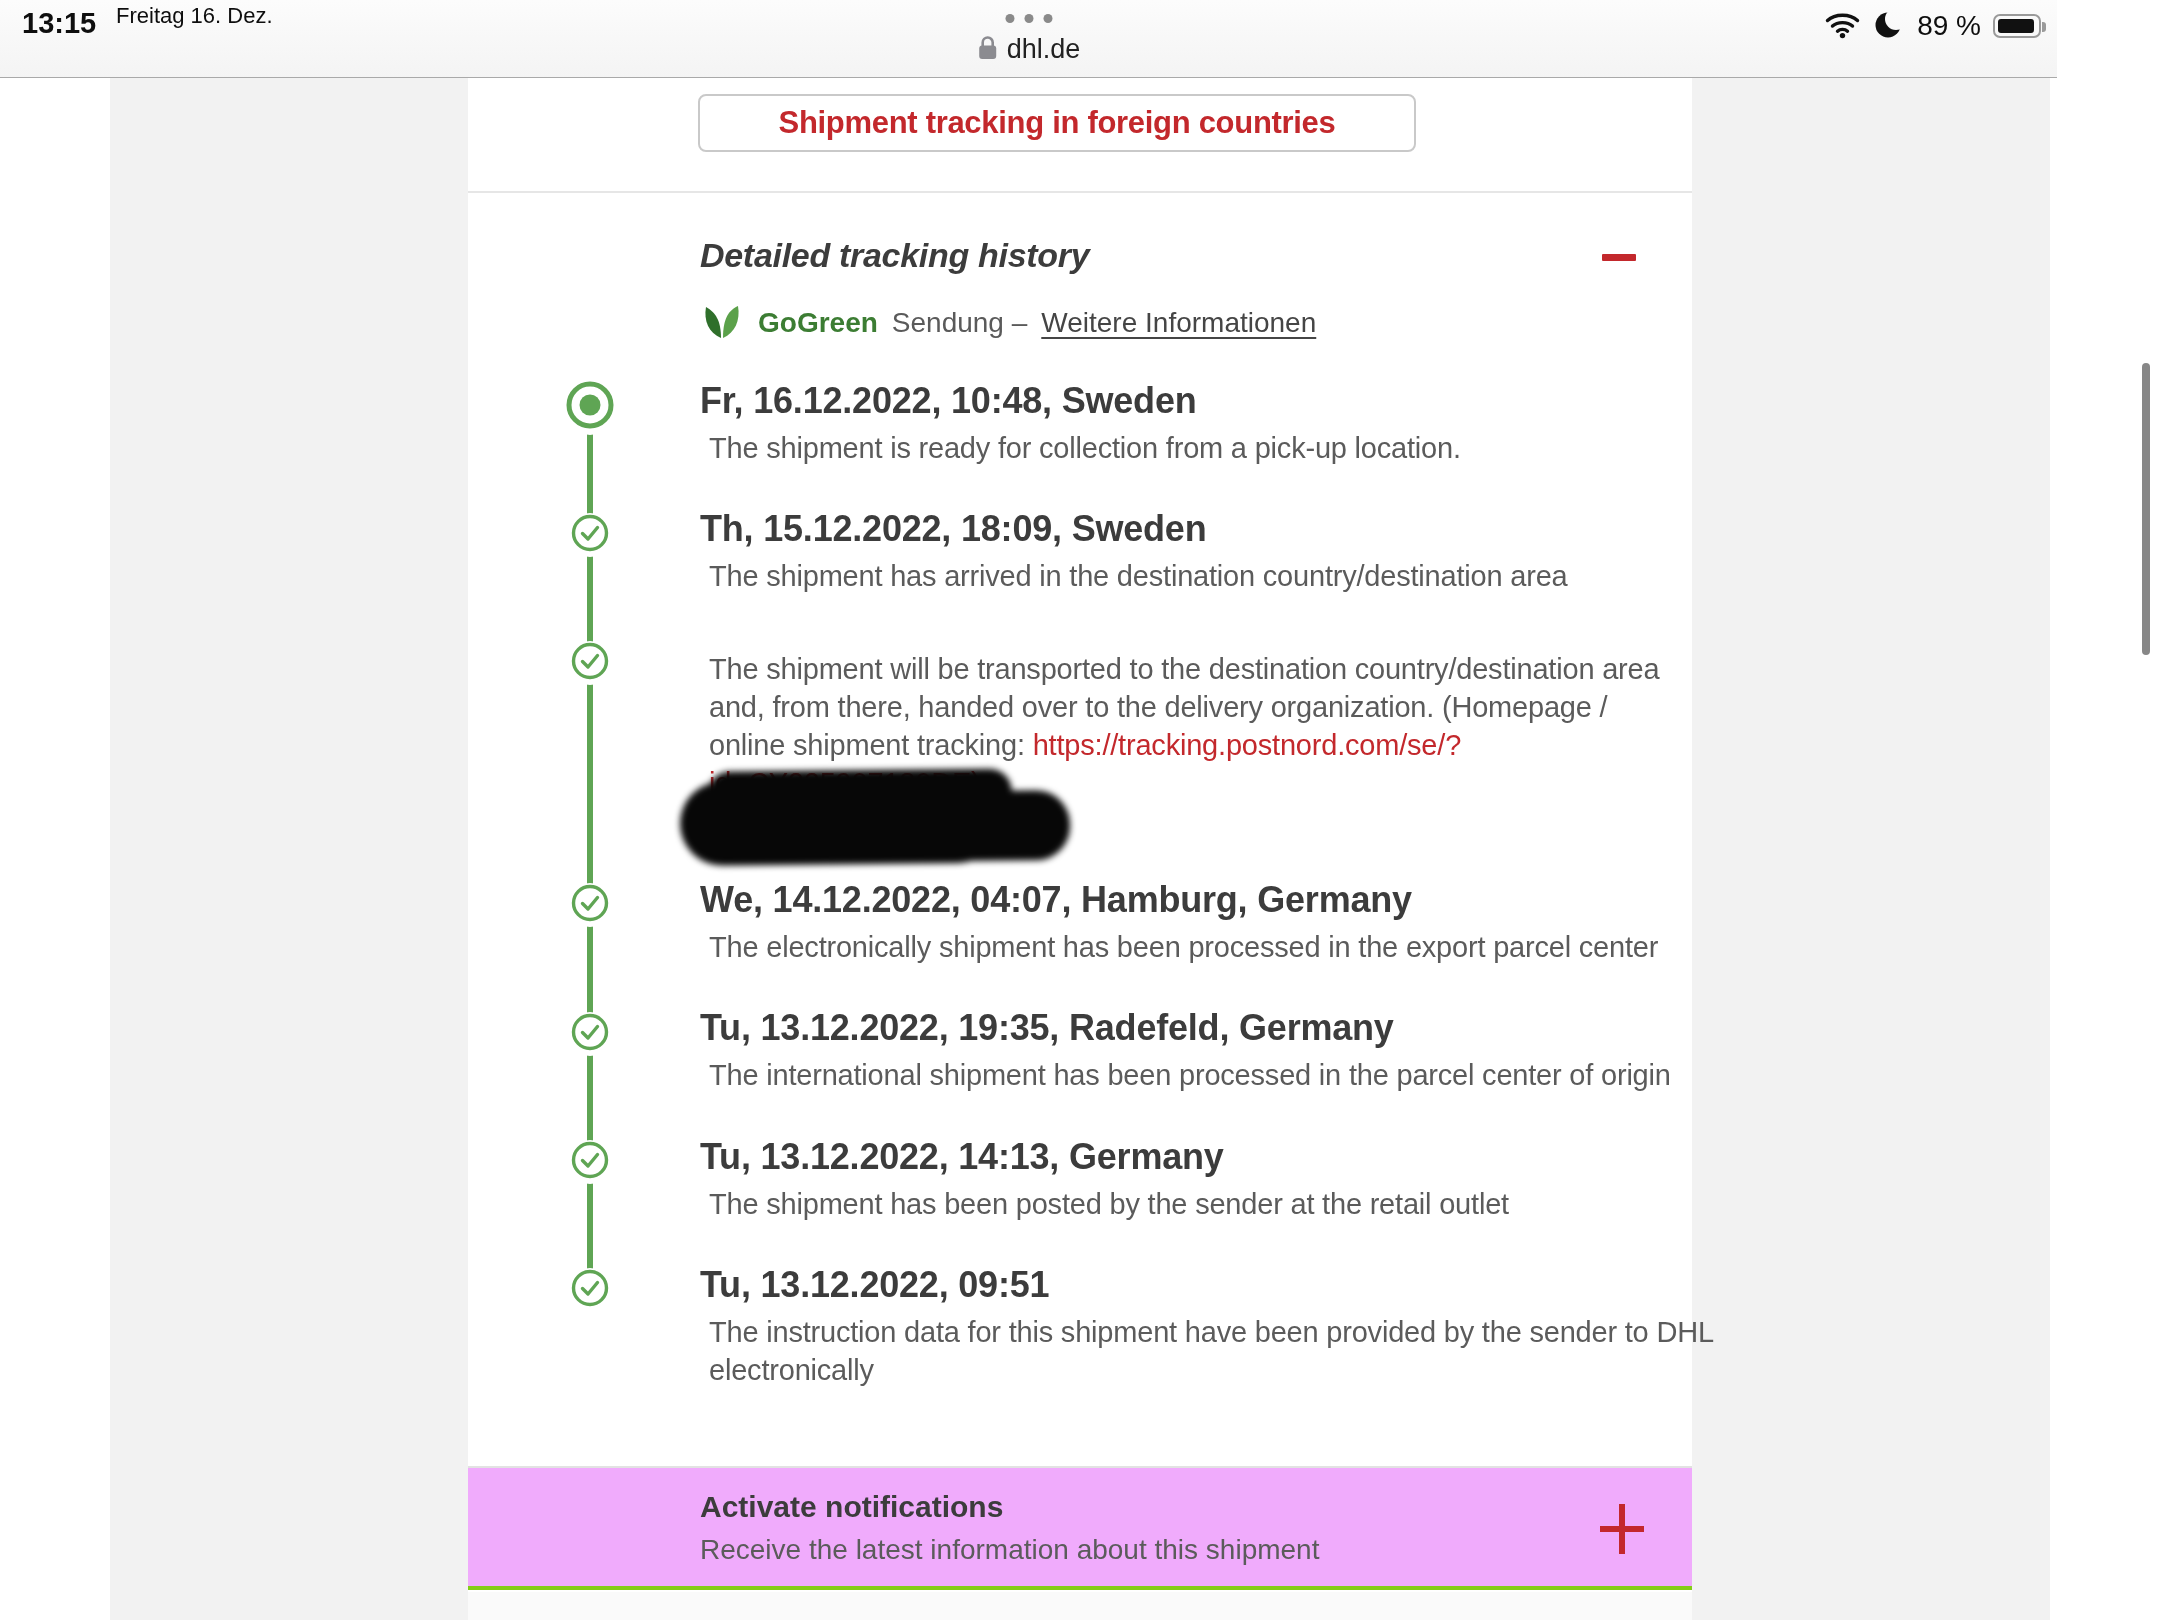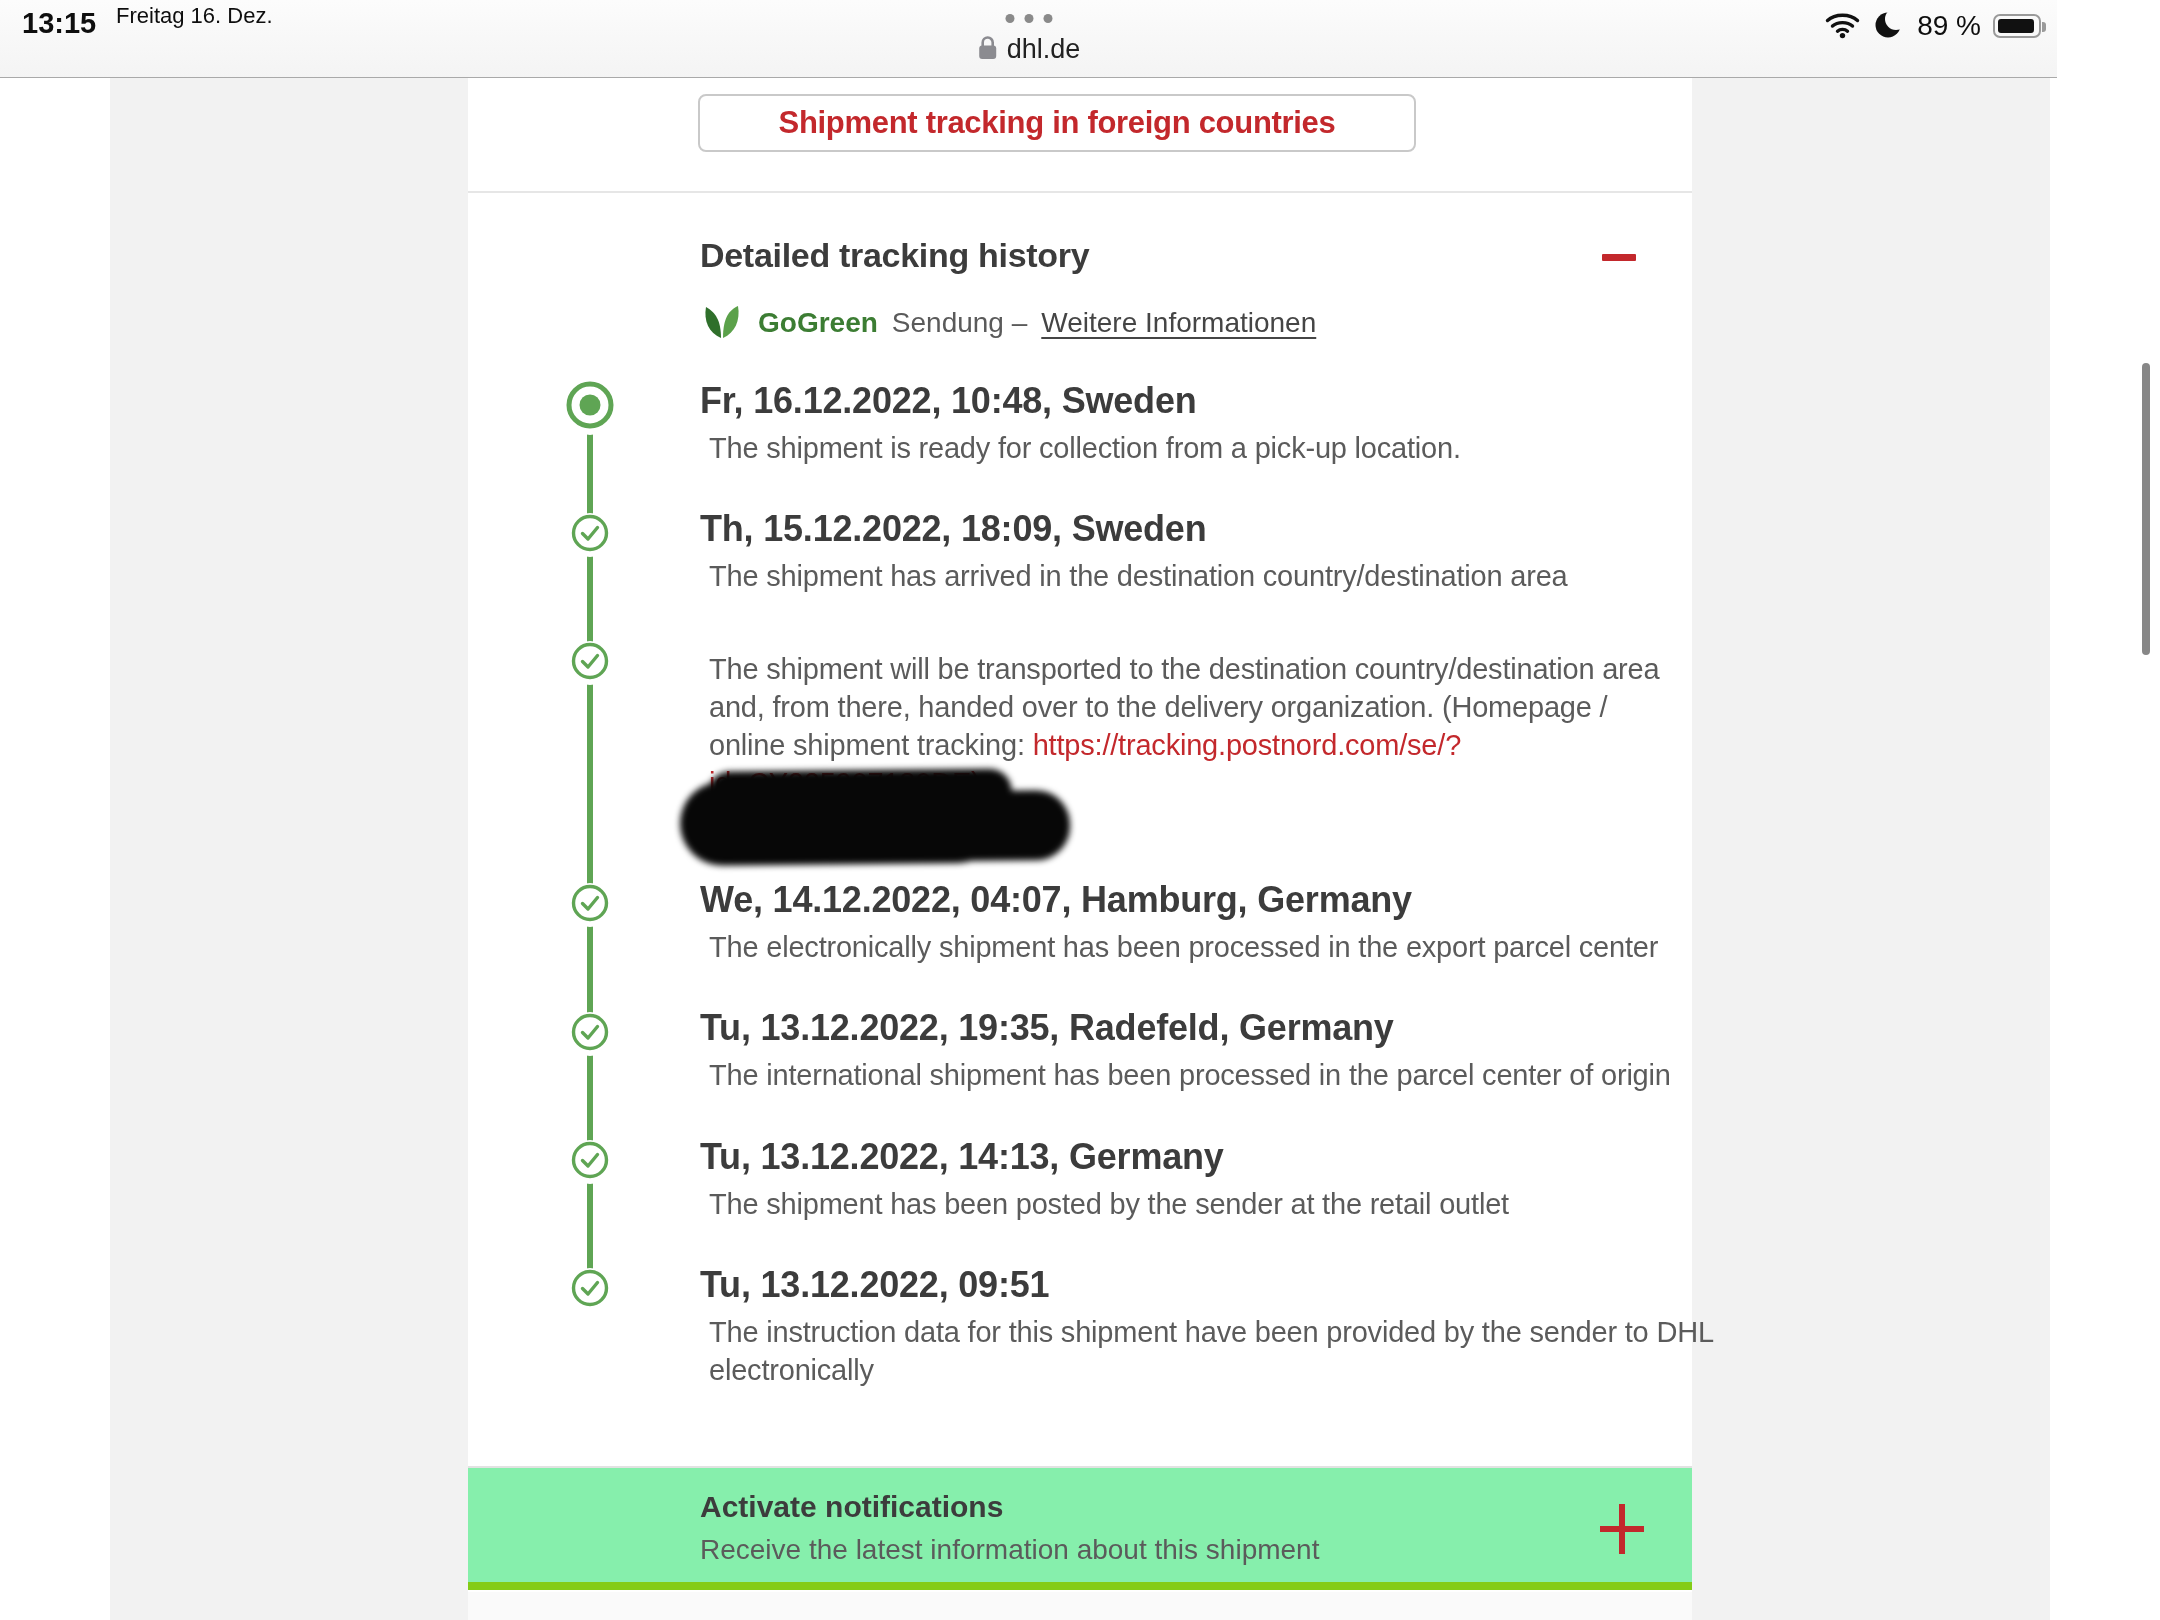--- a/index.html
+++ b/index.html
@@ -29,21 +29,21 @@
 
   
   .section-a { position:absolute; left:0; top:0; width:1224px; height:115px; background:#fff;
                border-bottom:2px solid #e6e6e6; }
   .foreign-btn { position:absolute; left:230px; top:16px; width:718px; height:58px; background:#fff;
                  border:2px solid #c9c9c9; border-radius:8px; display:flex; align-items:center; justify-content:center;
                  font-size:31px; font-weight:700; color:var(--dhl_red); letter-spacing:-0.3px; cursor:pointer; }
 
   
   .history-title { position:absolute; left:232px; top:158px; font-size:34px; font-weight:700;
-                   color:var(--title_text); letter-spacing:-0.3px; }
+                   color:var(--title_text); letter-spacing:-0.3px;font-style:italic; }
   .collapse-btn { position:absolute; right:50px; top:166px; width:46px; height:28px; cursor:pointer; }
   .collapse-btn .bar { position:absolute; left:6px; top:10px; width:34px; height:7px; background:var(--dhl_red); border-radius:1px; }
 
   .gogreen-row { position:absolute; left:232px; top:222px; display:flex; align-items:center; gap:14px; }
   .gogreen-brand { font-size:28px; font-weight:700; color:var(--gogreen_green); }
   .gogreen-label { font-size:28px; color:#5a5a5a; }
   .gogreen-link { font-size:28px; color:#454545; text-decoration:underline; text-decoration-thickness:2px;
                   text-underline-offset:5px; cursor:pointer; }
 
   .timeline-line { position:absolute; left:119px; top:327px; width:6px; height:883px; background:var(--green); }
@@ -60,22 +60,22 @@
   .link-red { color:var(--dhl_red); text-decoration:none; cursor:pointer; }
 
   .redaction { position:absolute; left:212px; top:692px; width:392px; height:100px;
                filter:blur(3px); transform:rotate(-0.6deg); z-index:3; }
   .redaction i { position:absolute; background:#070707; display:block; }
   .blob-a { left:0;   top:10px; width:320px; height:84px; border-radius:42px; }
   .blob-b { left:238px;top:22px; width:152px; height:70px; border-radius:34px; }
   .blob-c { left:28px; top:0;   width:304px; height:44px; border-radius:22px; }
 
   
-  .section-c { position:absolute; left:0; top:1388px; width:1224px; height:124px; background:#86efac;
-               border-top:2px solid #e2e2e2; border-bottom:8px solid #84cc16; }
+  .section-c { position:absolute; left:0; top:1388px; width:1224px; height:124px; background:#f0abfc;
+               border-top:2px solid #e2e2e2; border-bottom:4px solid #84cc16; }
   .notif-title { position:absolute; left:232px; top:22px; font-size:30px; font-weight:700; color:var(--title_text); }
   .notif-sub { position:absolute; left:232px; top:66px; font-size:28px; color:var(--body_text); }
   .plus-btn { position:absolute; right:46px; top:36px; width:48px; height:50px; cursor:pointer; }
   .plus-btn .h { position:absolute; left:2px; top:22px; width:44px; height:6px; background:var(--dhl_red); }
   .plus-btn .v { position:absolute; left:21px; top:0; width:6px; height:50px; background:var(--dhl_red); }
   .section-d { position:absolute; left:0; top:1514px; width:1224px; height:28px; background:#fafafa; }
 
   
   .scrollbar { position:absolute; left:2142px; top:363px; width:8px; height:292px;
                background:#878787; border-radius:4px; }

